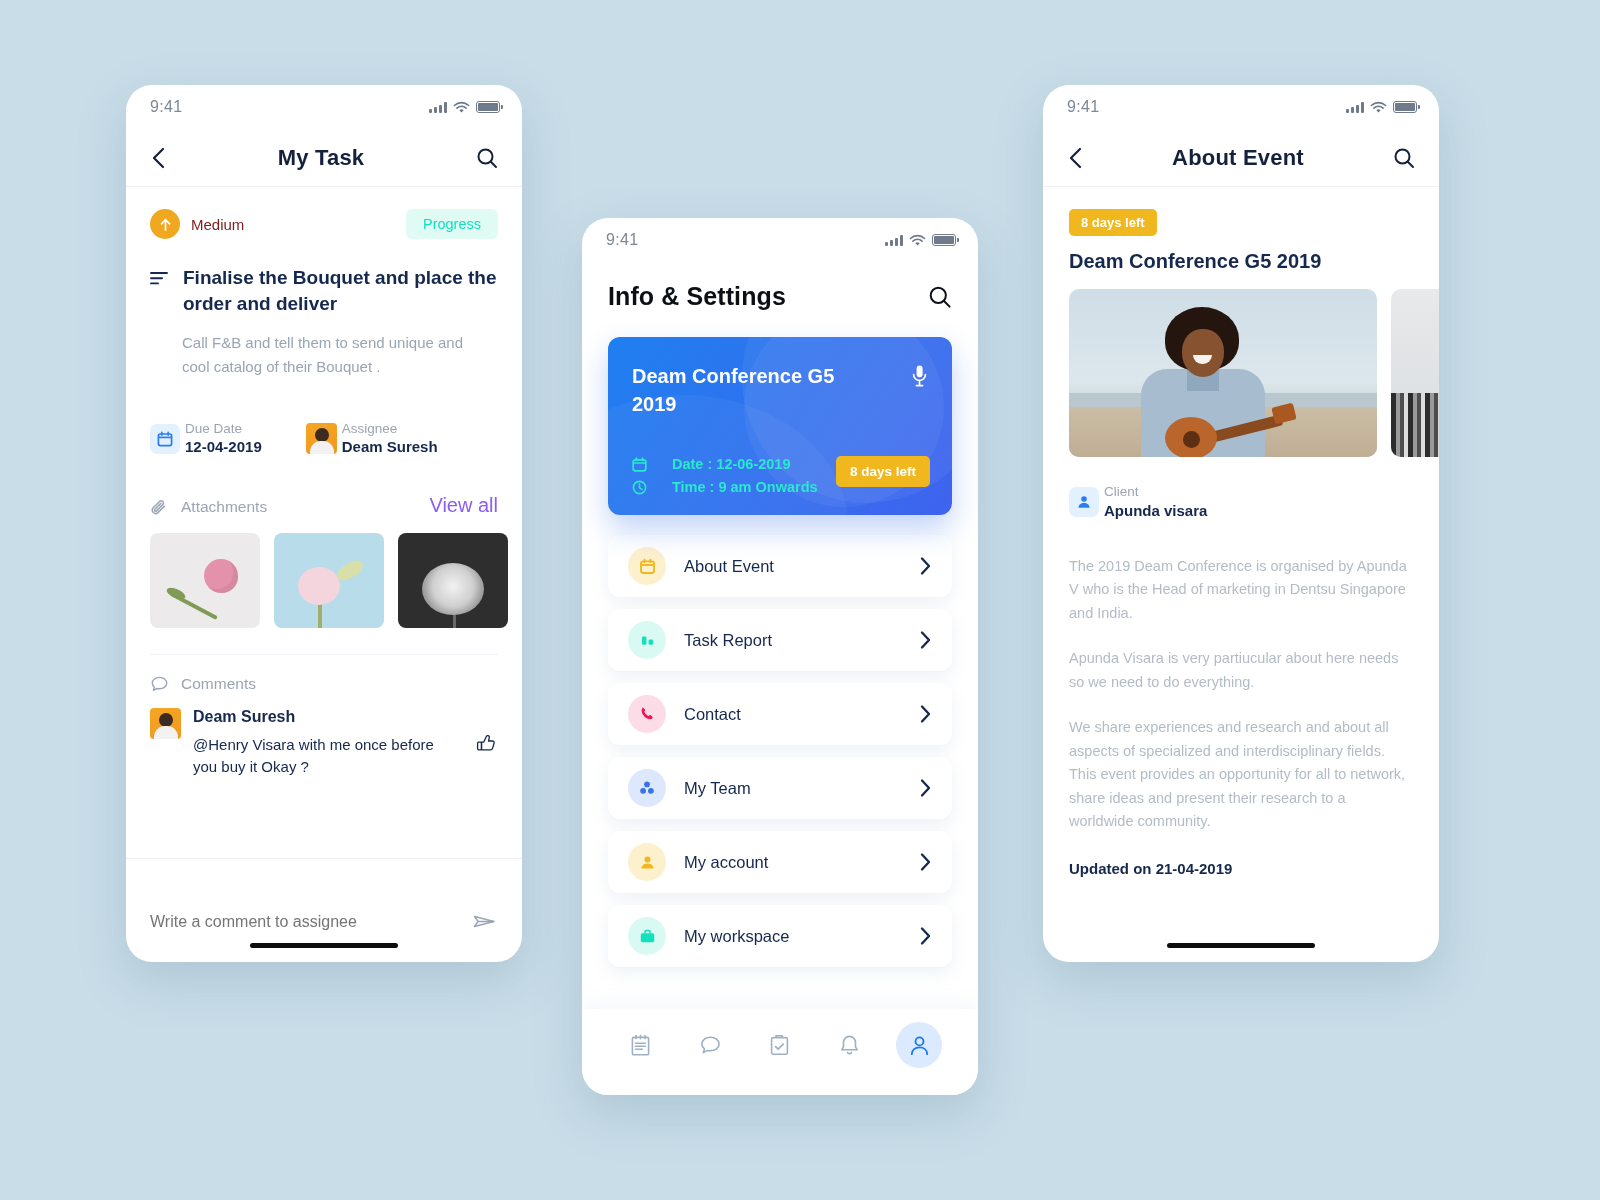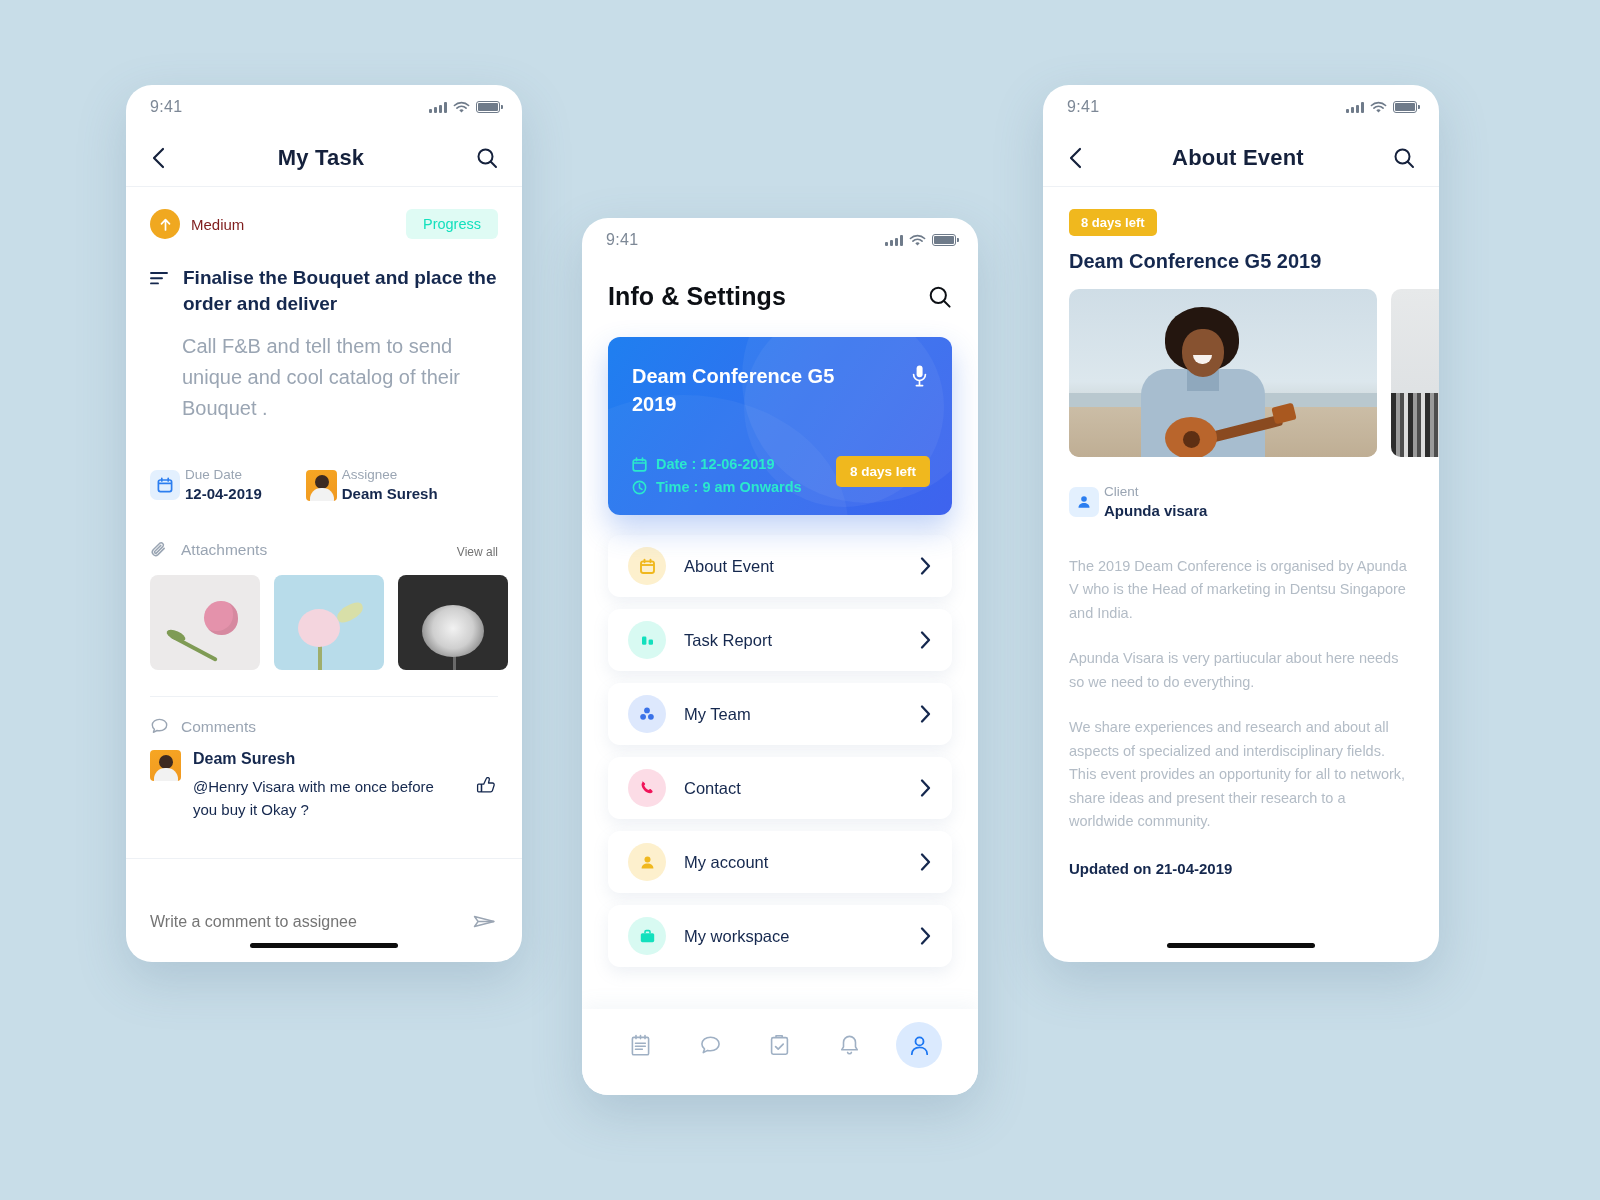--- a/index.html
+++ b/index.html
@@ -95,21 +95,21 @@
     font-size: 14.5px; font-weight: 500;
     padding: 7px 17px; border-radius: 6px;
   }
 
   .task-title-row { display: flex; gap: 14px; margin-top: 26px; }
   .task-title {
     font-size: 19px; font-weight: 700; color: #15284e; line-height: 1.38;
   }
   .task-desc {
     margin: 14px 0 0 32px;
-    font-size: 20px; color: #9aa5b3; line-height: 1.55;
+    font-size: 15px; color: #9aa5b3; line-height: 1.55;
     max-width: 300px;
   }
 
   .meta-row { display: flex; margin-top: 42px; gap: 44px; }
   .meta-item { display: flex; gap: 5px; align-items: center; }
   .meta-ico {
     width: 30px; height: 30px; border-radius: 7px;
     display: flex; align-items: center; justify-content: center;
     flex: none;
   }
@@ -129,21 +129,21 @@
     position: absolute; width: 24px; height: 13px; border-radius: 11px 11px 0 0;
     background: #f2f2f2; left: 4px; bottom: 0;
   }
 
   .sec-head {
     display: flex; align-items: flex-end; justify-content: space-between;
     margin-top: 36px;
   }
   .sec-head-left { display: flex; align-items: center; gap: 12px; }
   .sec-title { font-size: 15.5px; color: #9aa5b3; }
-  .link { font-size: 12px; color: #737373; cursor: pointer; margin-left: 46px; }
+  .link { font-size: 20px; color: #8b5cf6; cursor: pointer; margin-left: 46px; }
 
   .thumbs { display: flex; gap: 14px; margin-top: 16px; }
   .thumb { width: 110px; height: 95px; border-radius: 8px; overflow: hidden; flex: none; position: relative; }
   .thumb-1 { background: #eceaea; }
   .thumb-2 { background: #b8dcea; }
   .thumb-3 { background: #2e2e2e; }
 
   .rose-stem {
     position:absolute; left:18px; bottom:20px; width:52px; height:4px;
     background:#7f9b55; border-radius:3px; transform: rotate(28deg);
@@ -219,21 +219,21 @@
   .ec-c1 { width: 250px; height: 250px; right: -40px; top: -84px; }
   .ec-c2 { width: 200px; height: 200px; right: 8px; top: -30px; background: rgba(255,255,255,.05); }
   .ec-c3 { width: 330px; height: 260px; left: -90px; bottom: -140px; background: rgba(255,255,255,.045); }
   .ec-title {
     position:relative; font-size:20px; font-weight:700; color:#fff; line-height:1.38;
     max-width: 225px;
   }
   .mic { position:absolute; right:24px; top:27px; }
   .ec-meta { position:absolute; left:24px; bottom:20px; }
   .ec-line { display:flex; align-items:center; gap:9px; margin-top:7px; }
-  .ec-line span { font-size:14.5px; font-weight:700; color:#2ae9cd; }
+  .ec-line span { font-size:14.5px; font-weight:700; color:#2ae9cd;margin-left:16px; }
   .days-chip {
     position:absolute; right:22px; bottom:28px;
     background:#f0b81e; color:#fff; font-size:13.5px; font-weight:700;
     padding:8px 14px; border-radius:5px;
   }
 
   .menu { padding: 20px 26px 0; }
   .menu-item {
     background:#fff; border-radius:12px; height:62px;
     display:flex; align-items:center; padding: 0 20px;
@@ -532,40 +532,40 @@
             <rect x="9.6" y="7.4" width="4.4" height="5.4" rx="1.3" fill="#13e0bd"></rect>
           </svg>
       </div>
       <div class="menu-label">Task Report</div>
       <svg width="13" height="20" viewBox="0 0 13 20">
           <path d="M3 2.5 10 10l-7 7.5" stroke="#15284e" stroke-width="2.3" fill="none" stroke-linecap="round" stroke-linejoin="round"></path>
         </svg>
     </div>
 
     <div class="menu-item">
+      <div class="menu-ico" style="background:#fcdce6">
+        <svg width="17" height="17" viewBox="0 0 17 17">
+            <path d="M3.4 2.6c-1.7 1.7-.5 5.3 2 7.8s6.1 3.7 7.8 2c.7-.7.5-1.2-.1-1.8l-1.3-1.3c-.6-.6-1.1-.4-1.7.1l-.6.6c-.9-.4-1.8-1-2.6-1.8s-1.4-1.7-1.8-2.6l.6-.6c.5-.6.7-1.1.1-1.7L4.5 2c-.6-.6-1.1-.8-1.1-.8z" fill="#f0145a"></path>
+          </svg>
+      </div>
+      <div class="menu-label">Contact</div>
+      <svg width="13" height="20" viewBox="0 0 13 20">
+          <path d="M3 2.5 10 10l-7 7.5" stroke="#15284e" stroke-width="2.3" fill="none" stroke-linecap="round" stroke-linejoin="round"></path>
+        </svg>
+    </div>
+
+    <div class="menu-item">
       <div class="menu-ico" style="background:#dde8fd">
         <svg width="18" height="18" viewBox="0 0 18 18">
             <circle cx="9" cy="5.4" r="2.9" fill="#3a72e8"></circle>
             <circle cx="5.1" cy="11.8" r="2.9" fill="#3a72e8"></circle>
             <circle cx="12.9" cy="11.8" r="2.9" fill="#3a72e8"></circle>
           </svg>
       </div>
       <div class="menu-label">My Team</div>
-      <svg width="13" height="20" viewBox="0 0 13 20">
-          <path d="M3 2.5 10 10l-7 7.5" stroke="#15284e" stroke-width="2.3" fill="none" stroke-linecap="round" stroke-linejoin="round"></path>
-        </svg>
-    </div>
-
-    <div class="menu-item">
-      <div class="menu-ico" style="background:#fcdce6">
-        <svg width="17" height="17" viewBox="0 0 17 17">
-            <path d="M3.4 2.6c-1.7 1.7-.5 5.3 2 7.8s6.1 3.7 7.8 2c.7-.7.5-1.2-.1-1.8l-1.3-1.3c-.6-.6-1.1-.4-1.7.1l-.6.6c-.9-.4-1.8-1-2.6-1.8s-1.4-1.7-1.8-2.6l.6-.6c.5-.6.7-1.1.1-1.7L4.5 2c-.6-.6-1.1-.8-1.1-.8z" fill="#f0145a"></path>
-          </svg>
-      </div>
-      <div class="menu-label">Contact</div>
       <svg width="13" height="20" viewBox="0 0 13 20">
           <path d="M3 2.5 10 10l-7 7.5" stroke="#15284e" stroke-width="2.3" fill="none" stroke-linecap="round" stroke-linejoin="round"></path>
         </svg>
     </div>
 
     <div class="menu-item">
       <div class="menu-ico" style="background:#fdf0cd">
         <svg width="17" height="17" viewBox="0 0 17 17">
             <circle cx="8.5" cy="5.4" r="3" fill="#f0b81e"></circle>
             <path d="M2.6 14.6c0-3.3 2.6-5 5.9-5s5.9 1.7 5.9 5z" fill="#f0b81e"></path>

